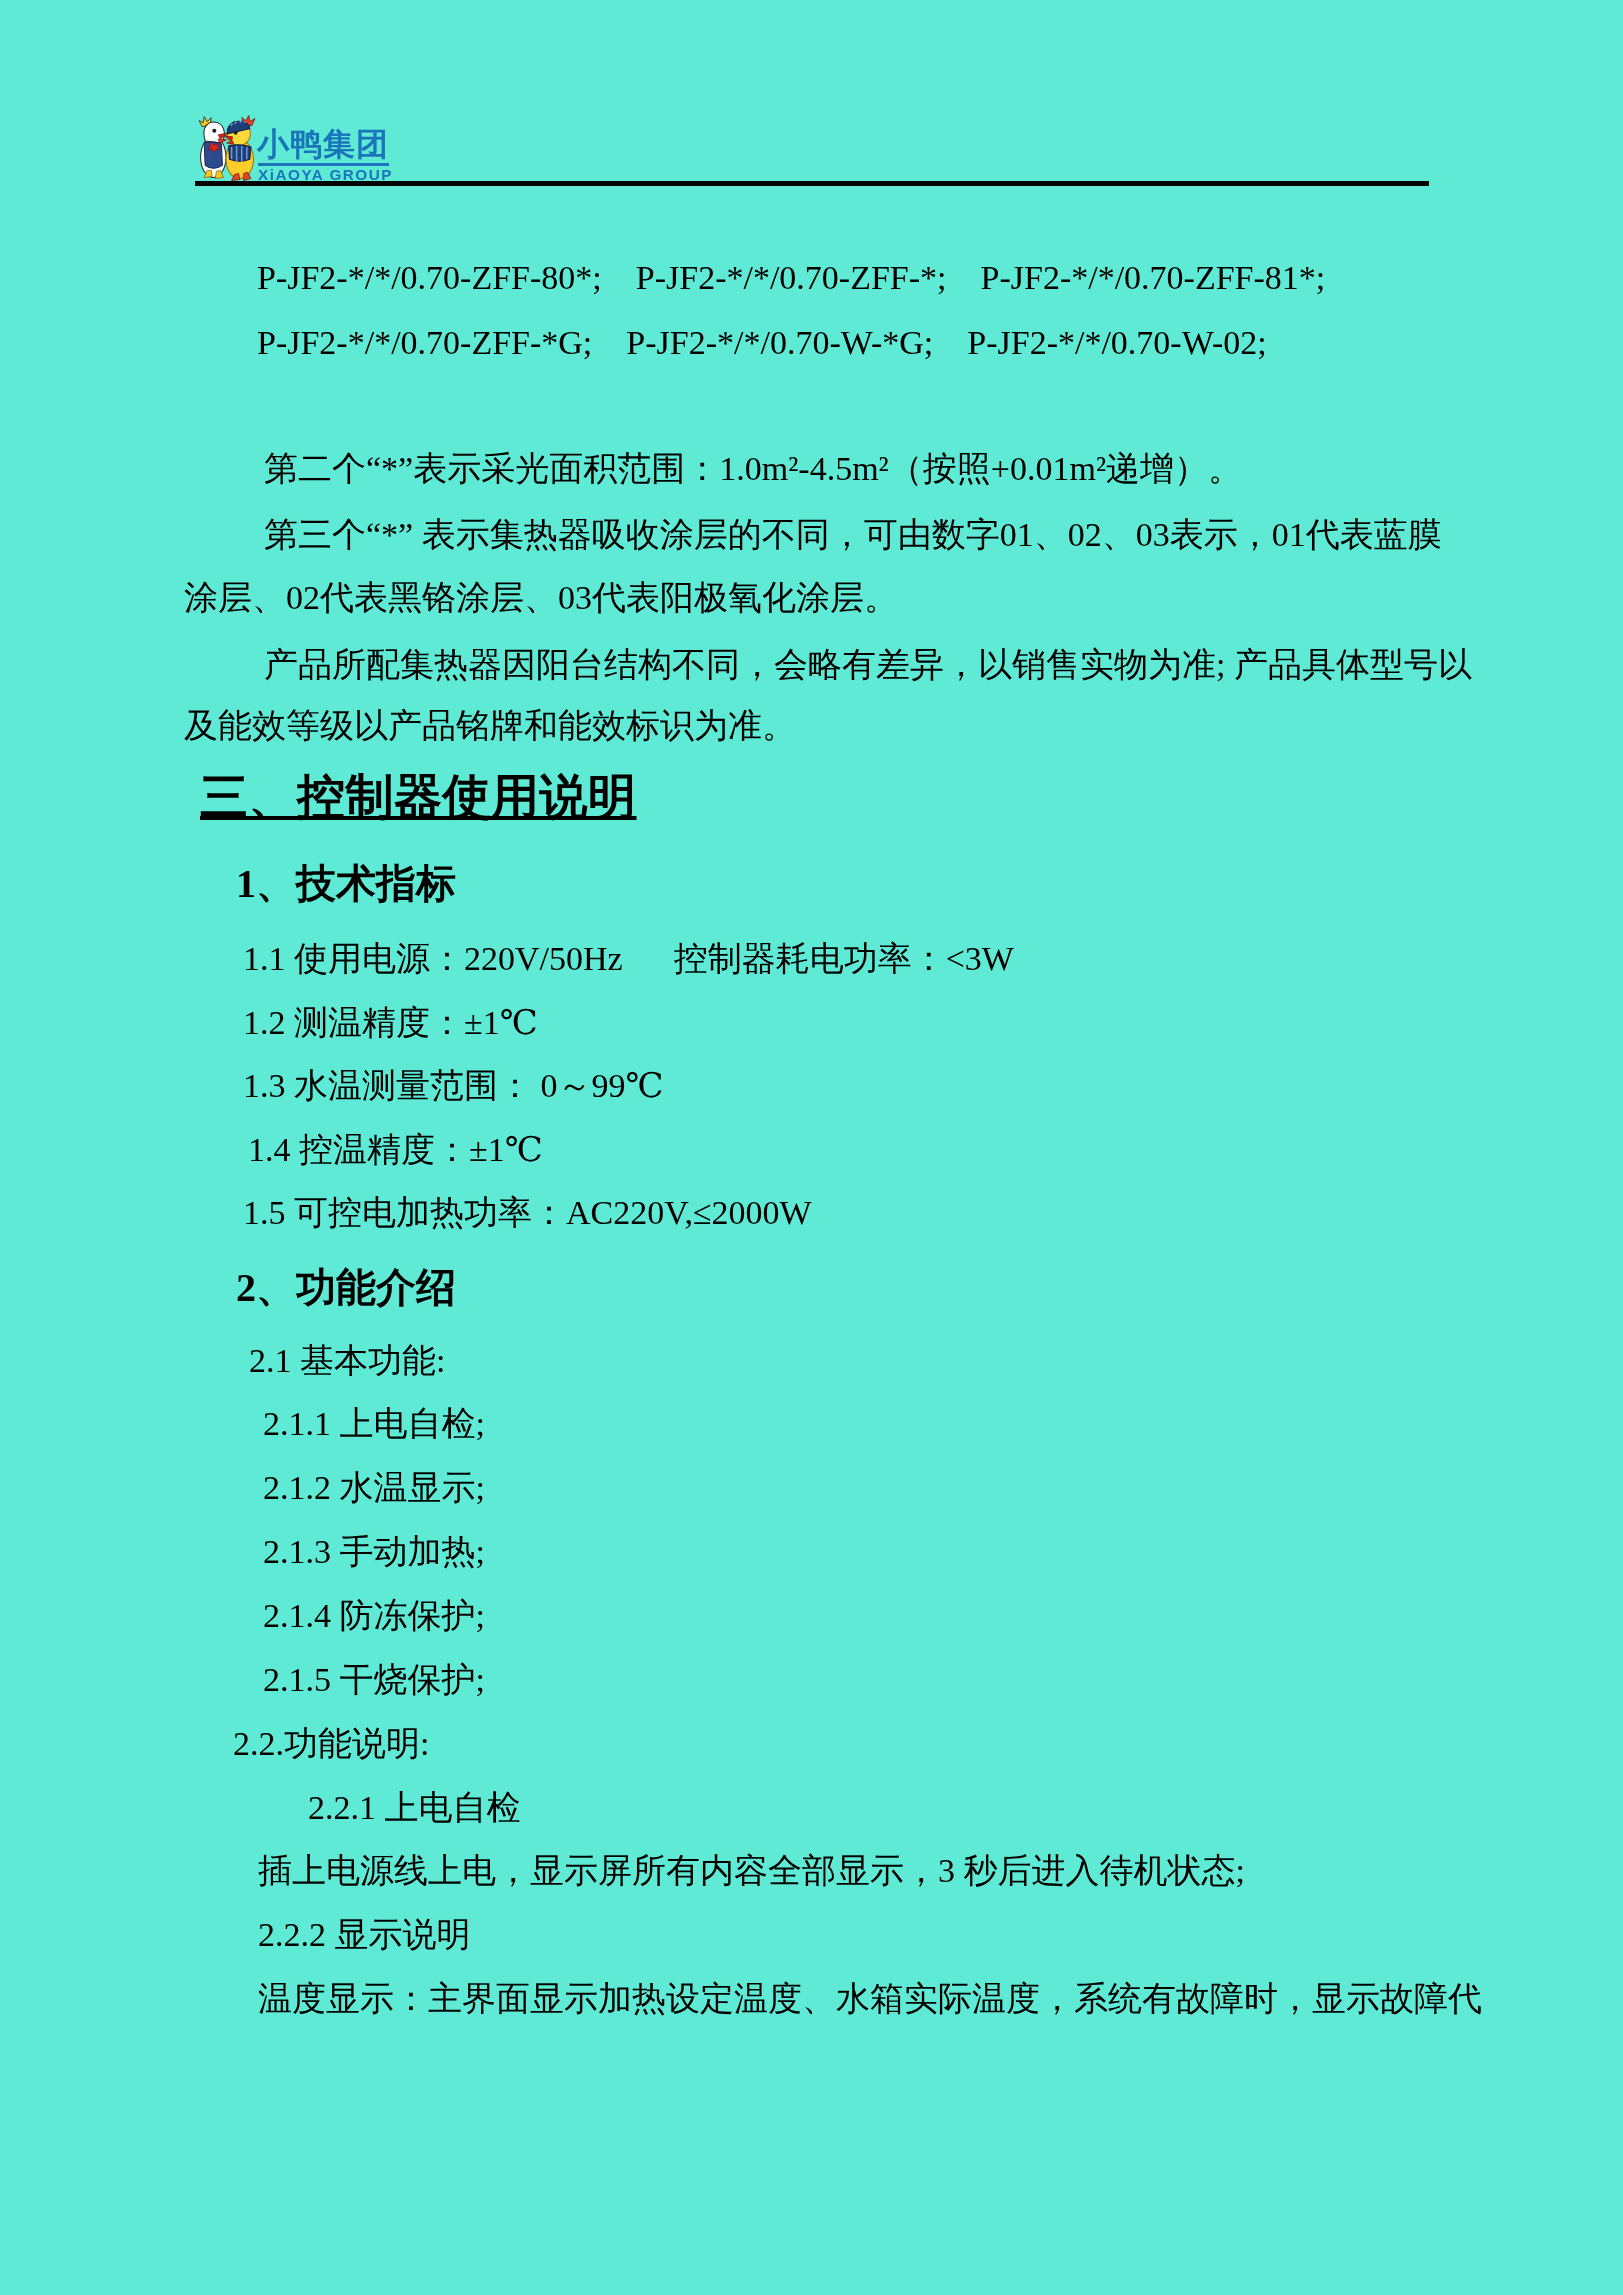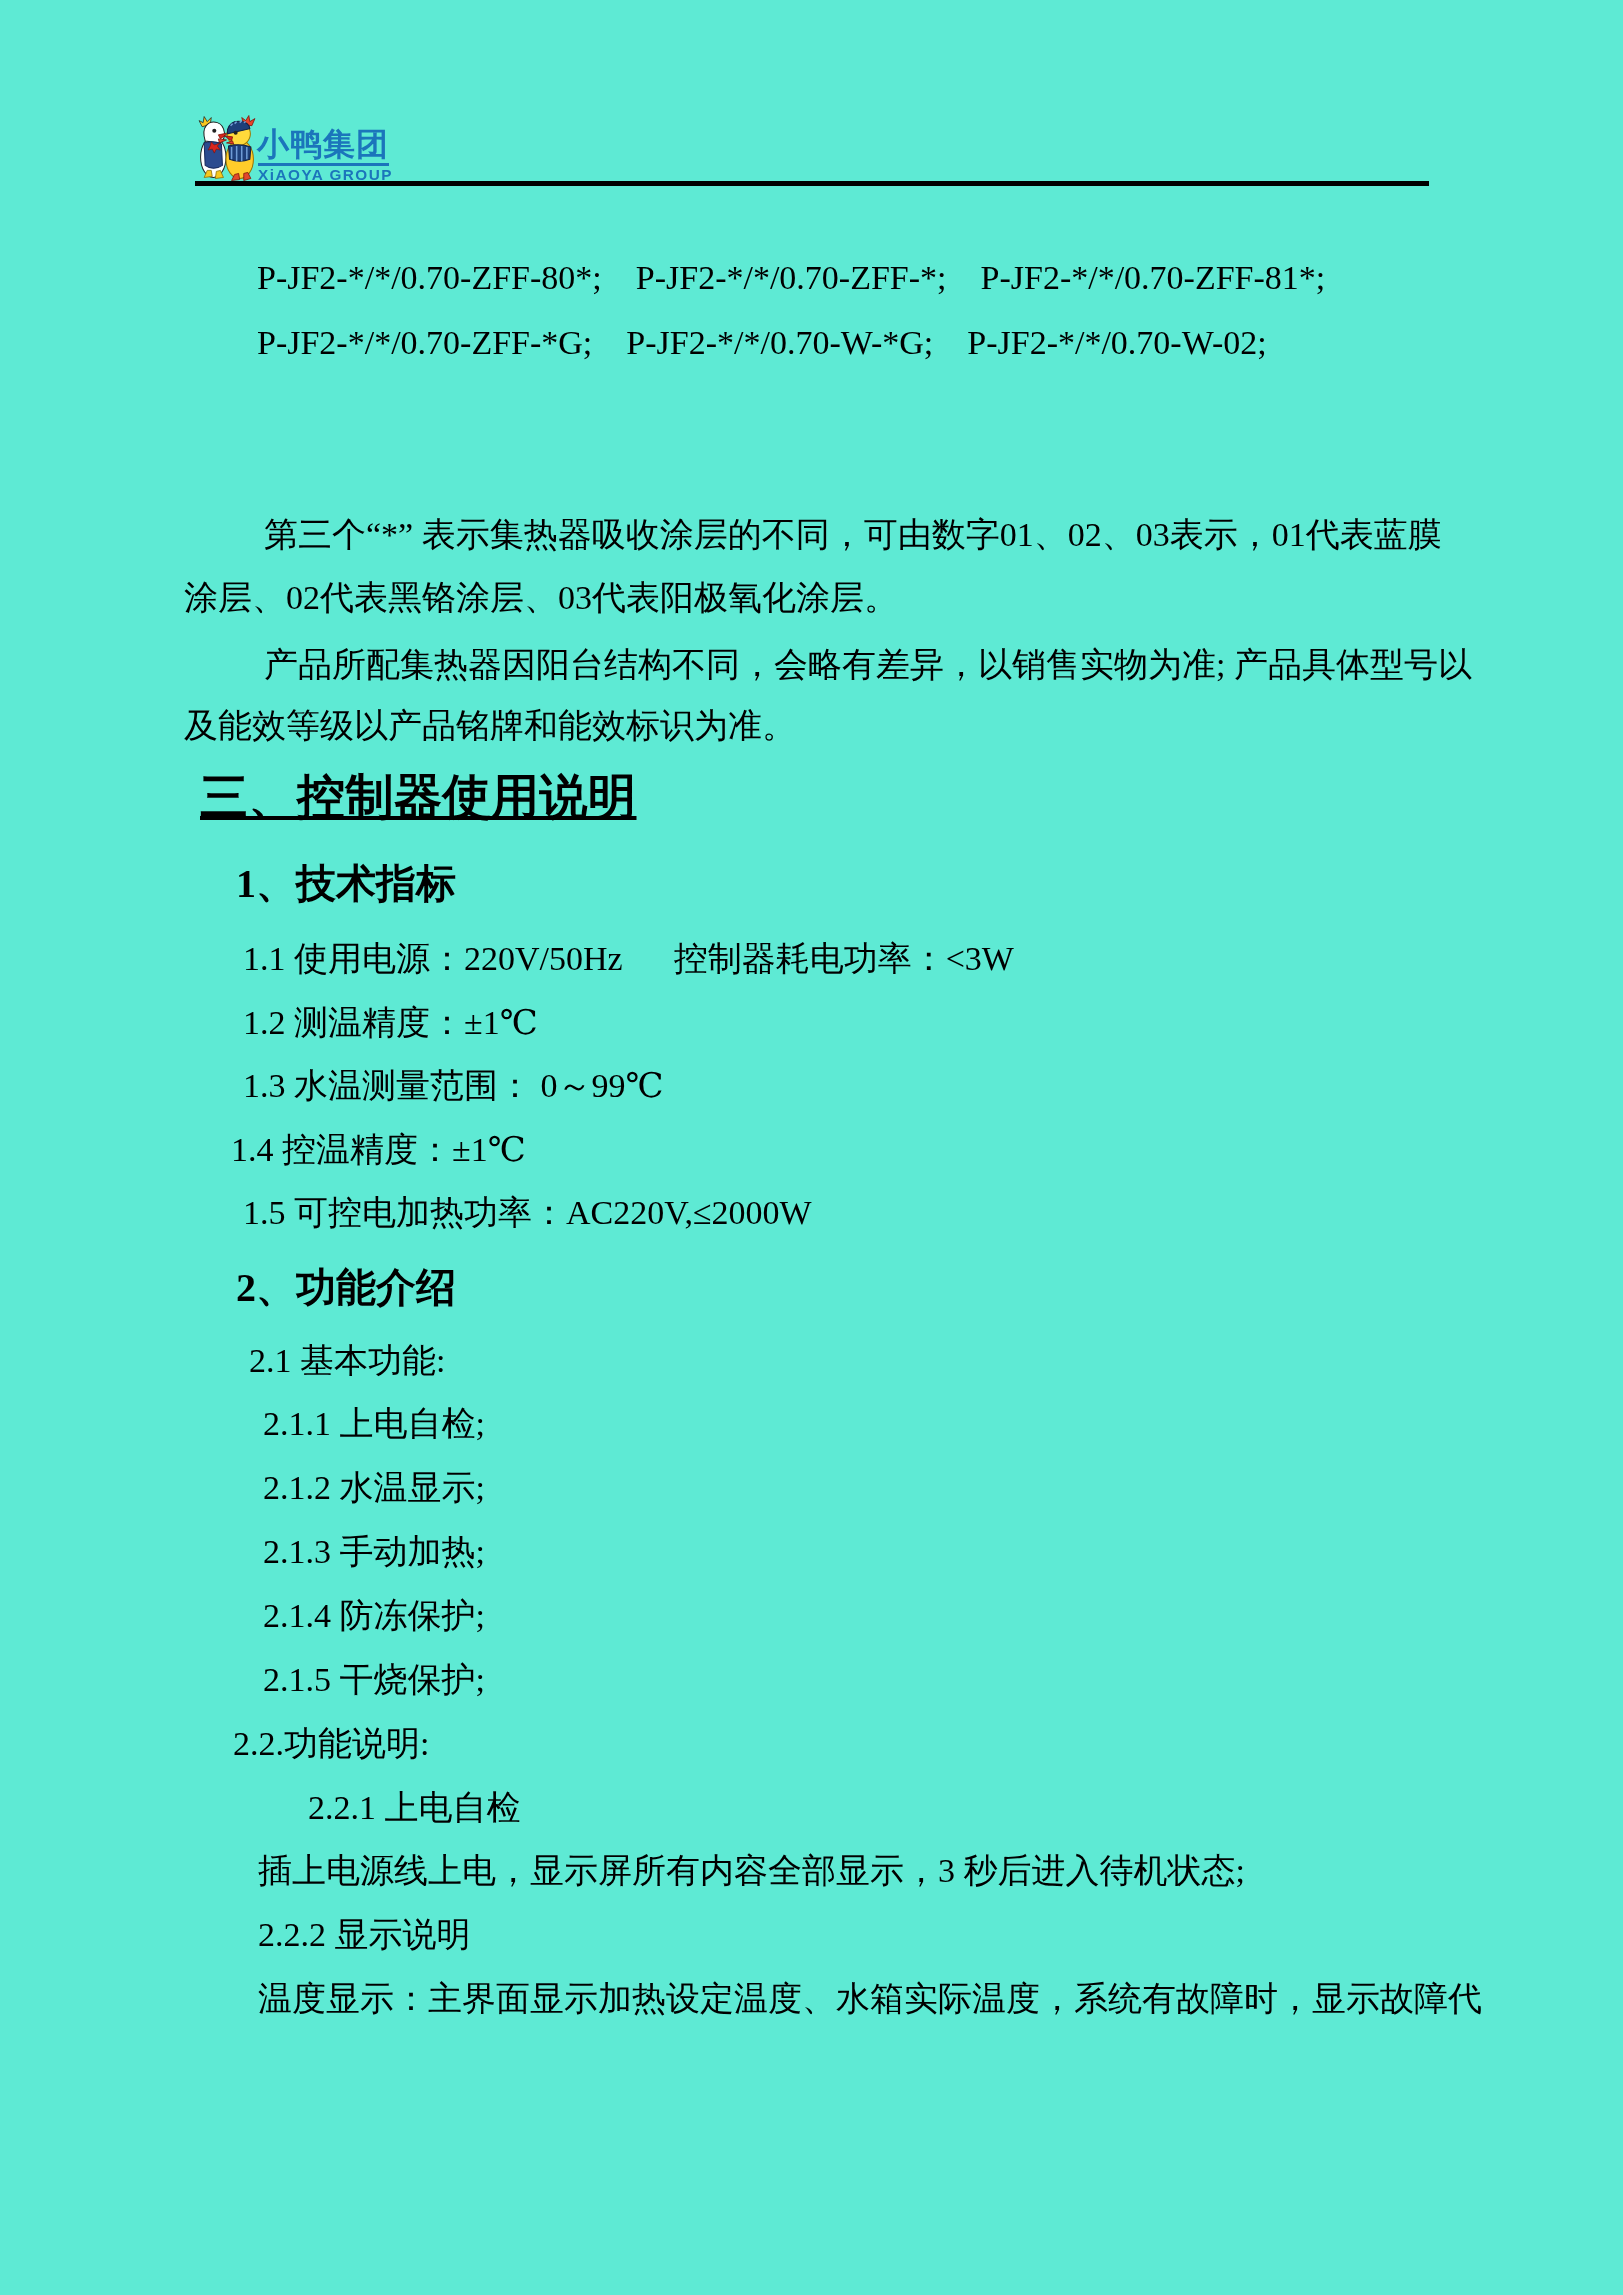--- a/index.html
+++ b/index.html
@@ -102,21 +102,21 @@
   .l-star2  { left: 264px; top: 437px; }
   .l-star3a { left: 264px; top: 503px; }
   .l-star3b { left: 184px; top: 566px; }
   .l-note1  { left: 264px; top: 633px; }
   .l-note2  { left: 184px; top: 694px; }
   .l-h3     { left: 200px; top: 764px; }
   .l-sub1   { left: 236px; top: 856px; }
   .l-spec1  { left: 243px; top: 927px; }
   .l-spec2  { left: 243px; top: 991px; }
   .l-spec3  { left: 243px; top: 1054px; }
-  .l-spec4  { left: 231px; top: 1118px; }
+  .l-spec4  { left: 248px; top: 1118px; }
   .l-spec5  { left: 243px; top: 1181px; }
   .l-sub2   { left: 236px; top: 1260px; }
   .l-f21    { left: 249px; top: 1329px; }
   .l-f211   { left: 263px; top: 1392px; }
   .l-f212   { left: 263px; top: 1456px; }
   .l-f213   { left: 263px; top: 1520px; }
   .l-f214   { left: 263px; top: 1584px; }
   .l-f215   { left: 263px; top: 1648px; }
   .l-f22    { left: 233px; top: 1712px; }
   .l-f221   { left: 268px; top: 1776px; margin-left: 40px; }
@@ -158,20 +158,21 @@
     </svg>
   </div>
   <div class="logo-cn">小鸭集团</div>
   <div class="logo-underline"></div>
   <div class="logo-en">XiAOYA GROUP</div>
   <div class="header-rule"></div>
 
   <div class="tline l-model1">P-JF2-*/*/0.70-ZFF-80*;    P-JF2-*/*/0.70-ZFF-*;    P-JF2-*/*/0.70-ZFF-81*;</div>
   <div class="tline l-model2">P-JF2-*/*/0.70-ZFF-*G;    P-JF2-*/*/0.70-W-*G;    P-JF2-*/*/0.70-W-02;</div>
 
+  <div class="tline l-star2">第二个“*”表示采光面积范围：1.0m²-4.5m²（按照+0.01m²递增）。</div>
   <div class="tline l-star3a">第三个“*” 表示集热器吸收涂层的不同，可由数字01、02、03表示，01代表蓝膜</div>
   <div class="tline l-star3b">涂层、02代表黑铬涂层、03代表阳极氧化涂层。</div>
 
   <div class="tline l-note2">及能效等级以产品铭牌和能效标识为准。</div>
   <div class="tline l-note1">产品所配集热器因阳台结构不同，会略有差异，以销售实物为准; 产品具体型号以</div>
 
   <div class="h-main l-h3">三、控制器使用说明</div>
 
   <div class="h-sub l-sub1">1、技术指标</div>
   <div class="tline l-spec1">1.1 使用电源：220V/50Hz      控制器耗电功率：&lt;3W</div>

